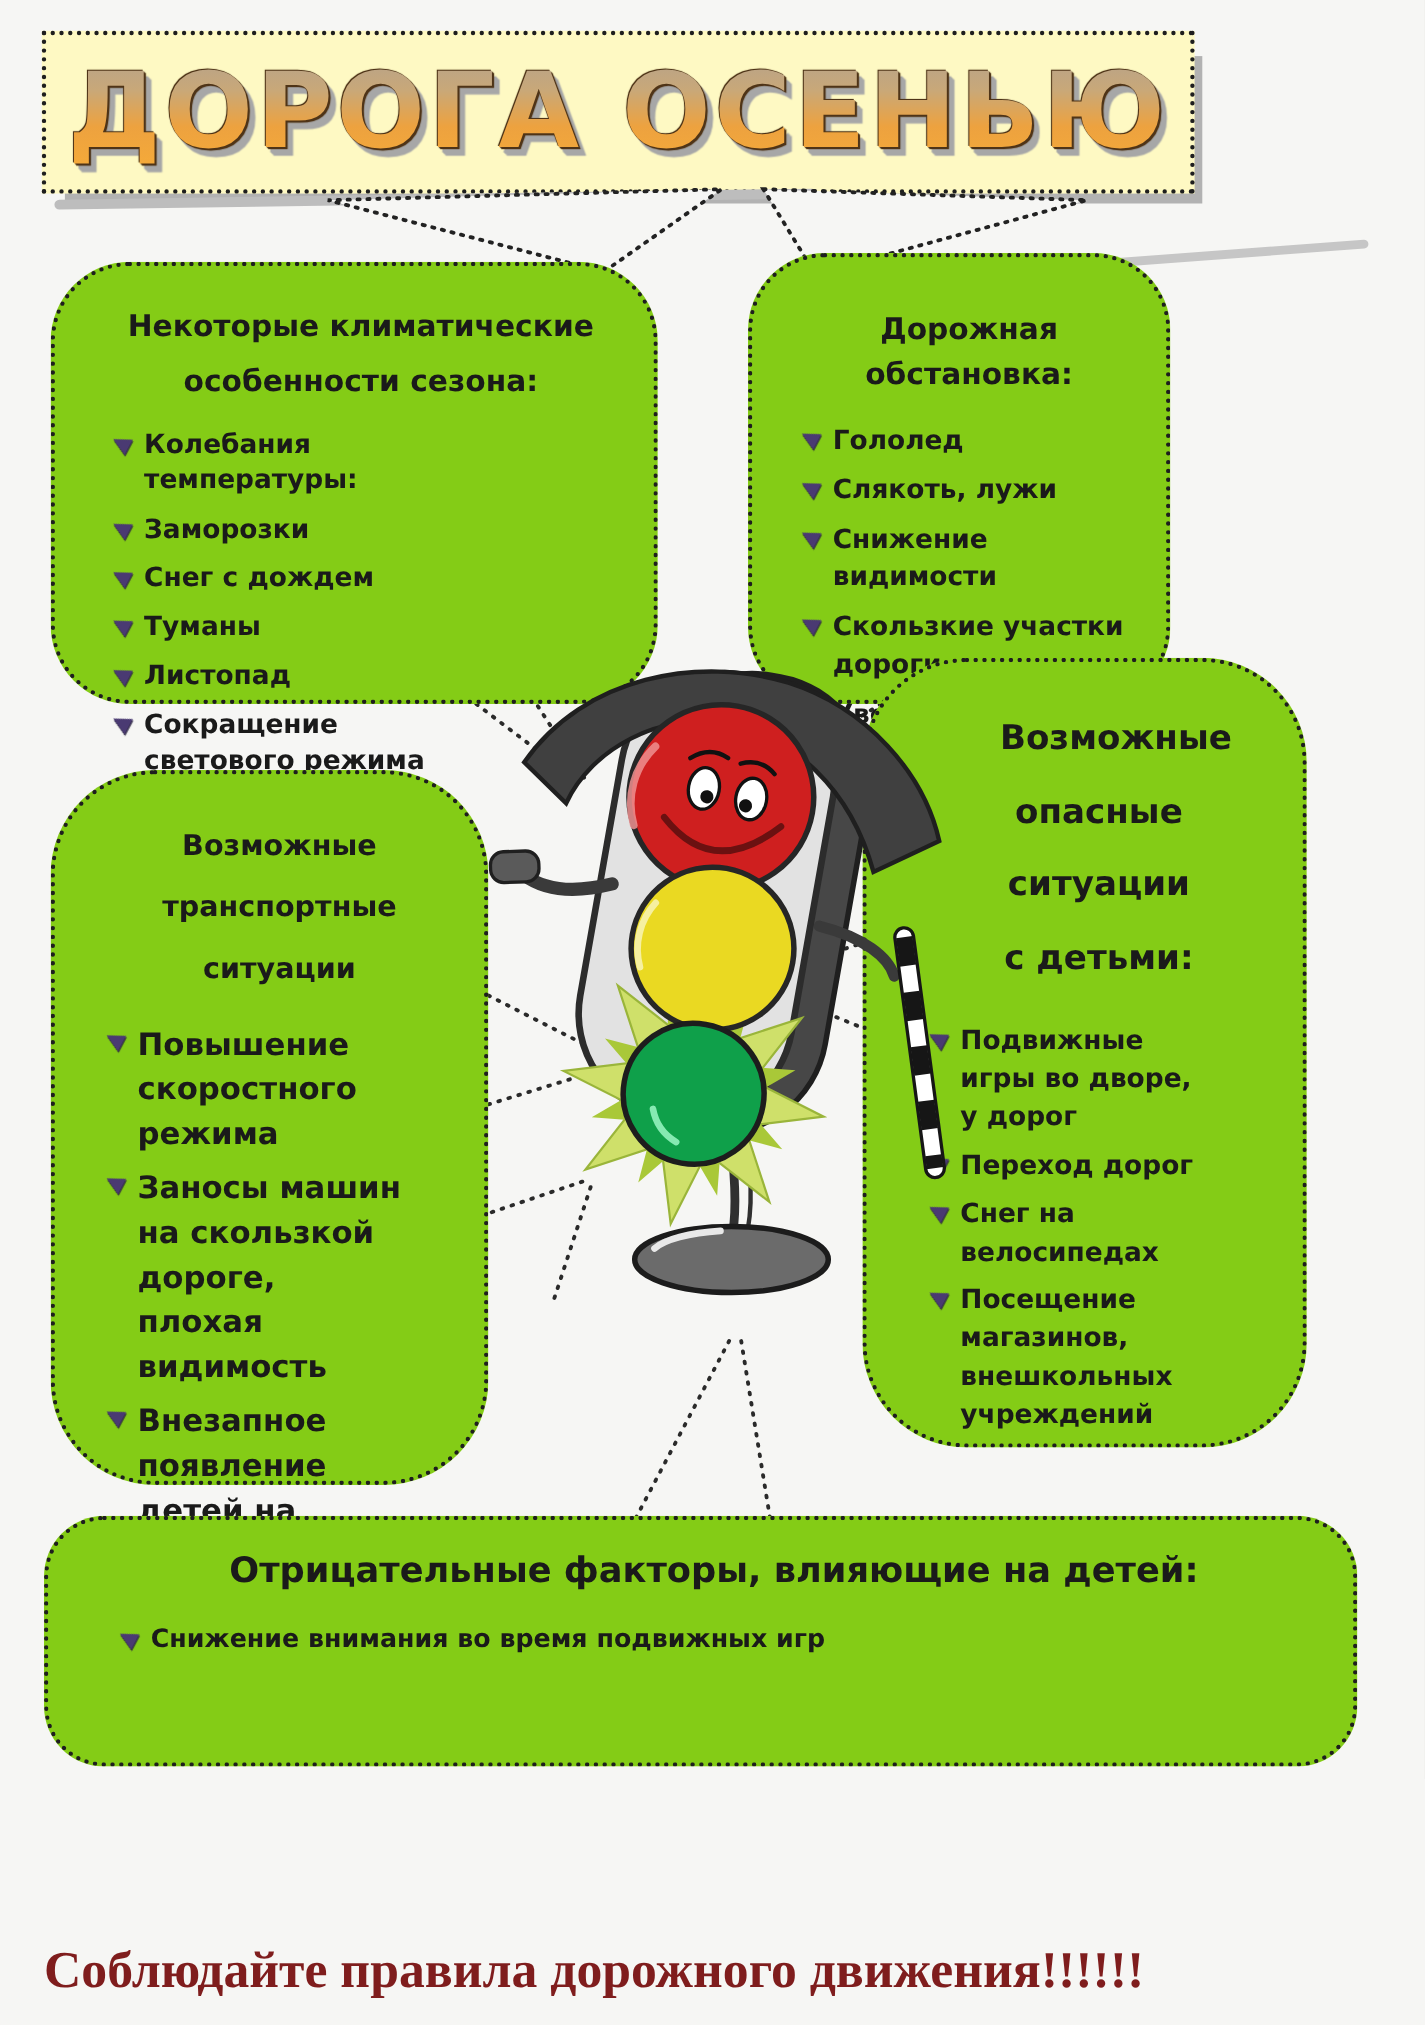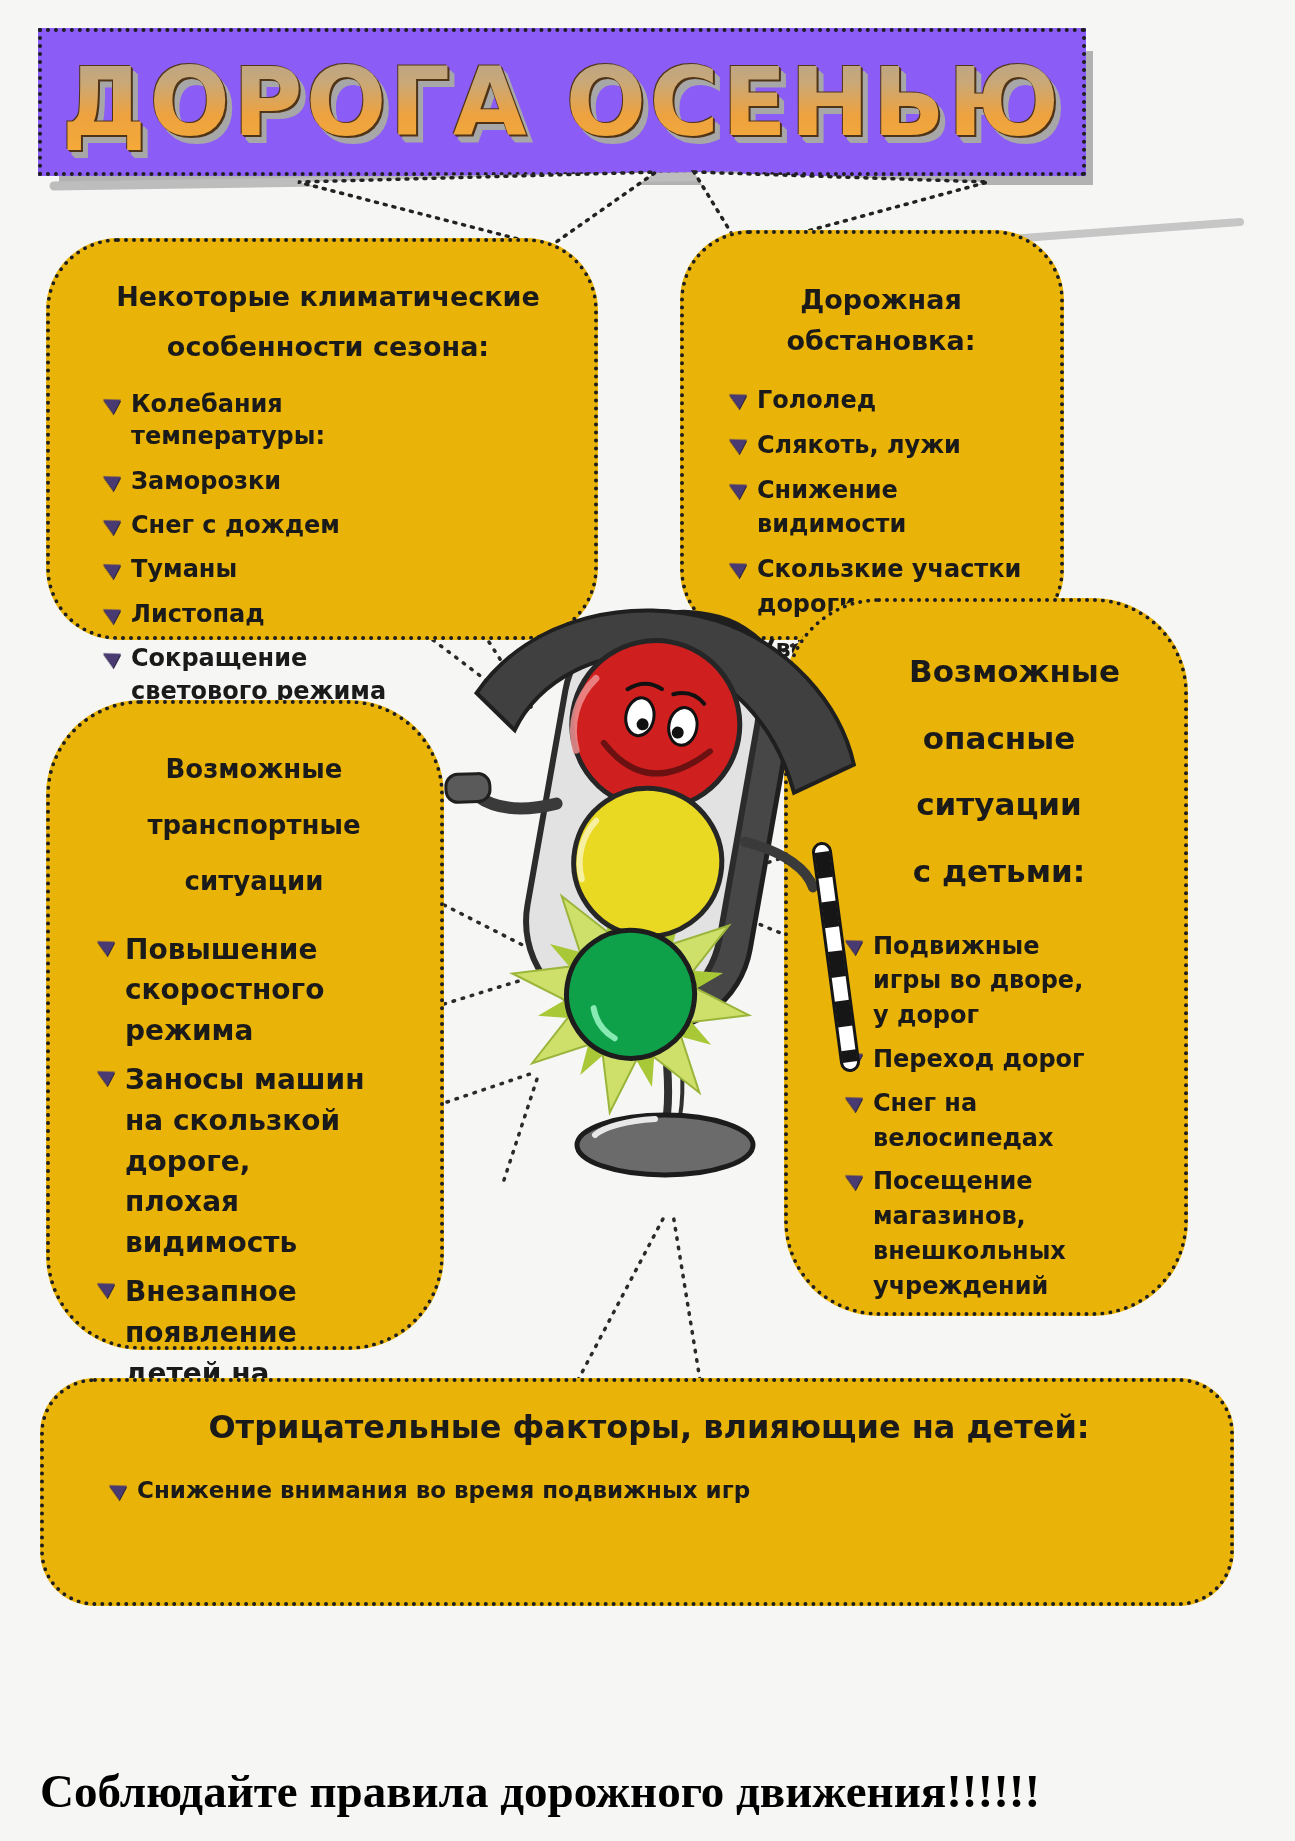--- a/index.html
+++ b/index.html
@@ -10,34 +10,34 @@
     background:#f6f6f4;
     font-family:"DejaVu Sans",sans-serif;
     color:#1a1a1a;
     overflow:hidden;
   }
   
   .title-banner{
     position:absolute;left:38px;top:28px;width:1040px;height:140px;
     border:4px dotted #1e1e1e;
     display:flex;align-items:center;justify-content:center;
-    background:#8b5cf6;
+    background:#fef9c3;
     box-shadow:14px 16px 0 -7px #b2b2b2;
   }
   .title-text{
     font-size:95px;font-weight:800;letter-spacing:3px;white-space:nowrap;
     background:linear-gradient(180deg,#b4a28c 0%,#c9a878 32%,#eda23f 62%,#f6ab38 100%);
     -webkit-background-clip:text;background-clip:text;color:transparent;
     filter:drop-shadow(2px 2px 0 #4f3417) drop-shadow(-1px -1px 0 #4f3417) drop-shadow(5px 6px 0 #a7a7a7);
   }
   
   .bubble{
     position:absolute;
     border:4px dotted #1e1e1e;
-    background:#eab308;
+    background:#84cc16;
     box-sizing:border-box;
   }
   .bubble-title{font-weight:bold;text-align:center;}
   .bubble ul{list-style:none;margin:0;padding:0;}
   .item{display:flex;align-items:flex-start;gap:13px;font-weight:bold;}
   .bullet{
     flex:none;width:0;height:0;margin-top:7px;
     border-top:8px solid transparent;border-bottom:8px solid transparent;
     border-right:16px solid #4a3a72;
     transform:rotate(28deg);
@@ -70,21 +70,21 @@
   .bubble-negative{
     left:40px;top:1378px;width:1194px;height:228px;border-radius:55px;
     padding:26px 40px 0 64px;
   }
   .bubble-negative .bubble-title{font-size:32px;margin:0 0 28px;}
   .bubble-negative .item{font-size:23px;line-height:1.4;margin-bottom:13px;}
   
   .slogan{
     position:absolute;left:40px;top:1764px;width:1215px;
     font-family:"Liberation Serif",serif;font-weight:bold;
-    font-size:47px;color:#000000;white-space:nowrap;
+    font-size:47px;color:#7f1d1d;white-space:nowrap;
   }
   
   .overlay,.mascot{position:absolute;pointer-events:none;}
   .overlay{left:0;top:0;}
   .mascot{left:430px;top:600px;}
 </style>
 </head>
 <body>
 
 <div class="poster">

